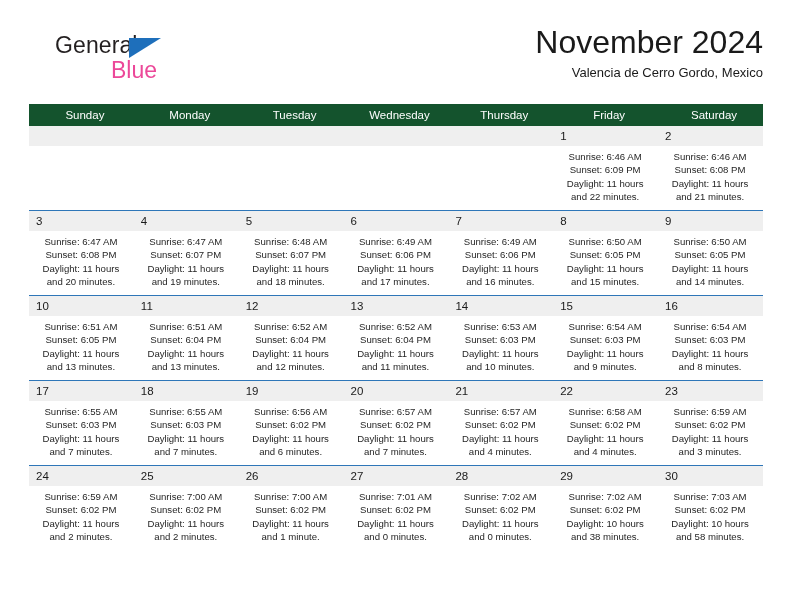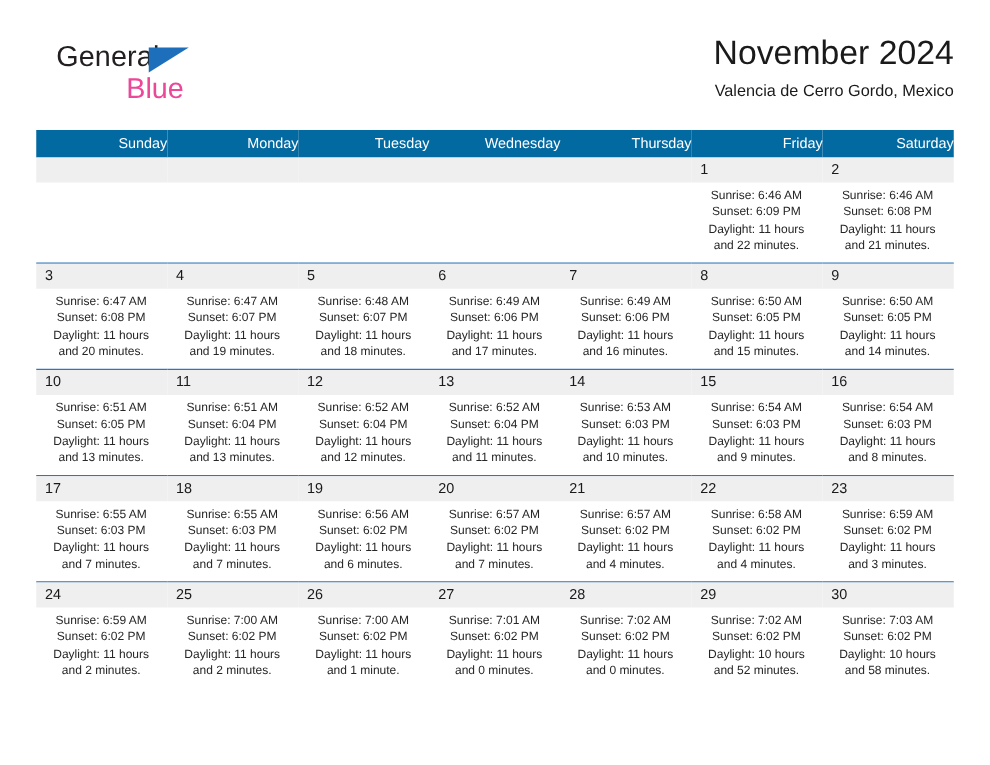--- a/index.html
+++ b/index.html
@@ -26,21 +26,21 @@
   .header {
     position: absolute;
     left: 29px;
     top: 26px;
     right: 29px;
     height: 70px;
   }
 
   .brand {
     position: absolute;
-    left: 8px;
+    left: 18px;
     top: 6px;
     width: 220px;
     height: 58px;
   }
   .brand-general {
     position: absolute;
     left: 8px;
     top: 0px;
     font-size: 23px;
     line-height: 26px;
@@ -67,21 +67,21 @@
     font-family: "Liberation Sans", sans-serif;
   }
 
   .titles {
     position: absolute;
     right: 0;
     top: 0;
     text-align: right;
   }
   .cal-title {
-    font-size: 27px;
+    font-size: 32px;
     line-height: 32px;
     color: #1a1a1a;
     font-weight: normal;
     margin: 0;
     white-space: nowrap;
   }
   .cal-subtitle {
     font-size: 13px;
     line-height: 18px;
     color: #1a1a1a;
@@ -93,25 +93,25 @@
   .calendar {
     position: absolute;
     left: 29px;
     top: 104px;
     width: 734px;
     border-collapse: collapse;
     table-layout: fixed;
   }
 
   .dow-row th {
-    background: #0369a1;
+    background: #14532d;
     color: #ffffff;
     font-size: 11.5px;
     font-weight: normal;
-    text-align: right;
+    text-align: center;
     padding: 4px 0 4px 7px;
     height: 14px;
     border: none;
   }
 
   .week-row td {
     vertical-align: top;
     padding: 0;
     border: none;
     border-top: 1px solid #2e76b8;
@@ -525,21 +525,21 @@
               </div>
             </div>
           </td>
           <td>
             <div class="cell-inner">
               <div class="day-num">29</div>
               <div class="day-lines">
                 <div>Sunrise: 7:02 AM</div>
                 <div>Sunset: 6:02 PM</div>
                 <div>Daylight: 10 hours</div>
-                <div>and 52 minutes.</div>
+                <div>and 38 minutes.</div>
               </div>
             </div>
           </td>
           <td>
             <div class="cell-inner">
               <div class="day-num">30</div>
               <div class="day-lines">
                 <div>Sunrise: 7:03 AM</div>
                 <div>Sunset: 6:02 PM</div>
                 <div>Daylight: 10 hours</div>

